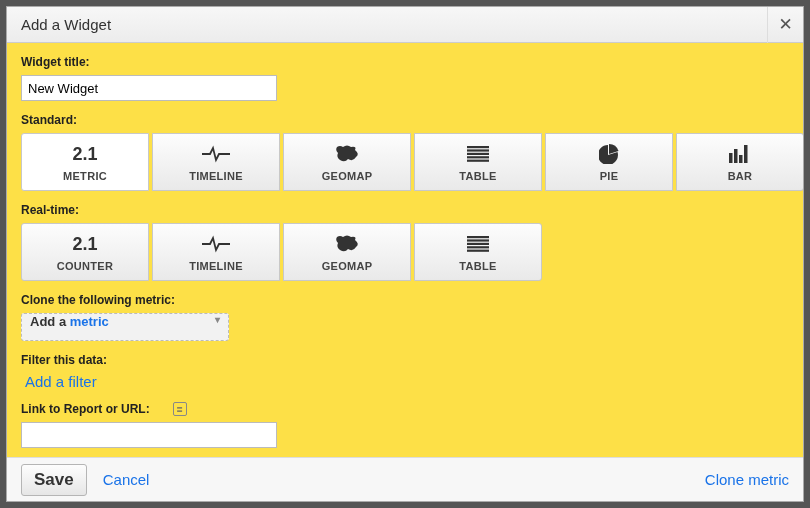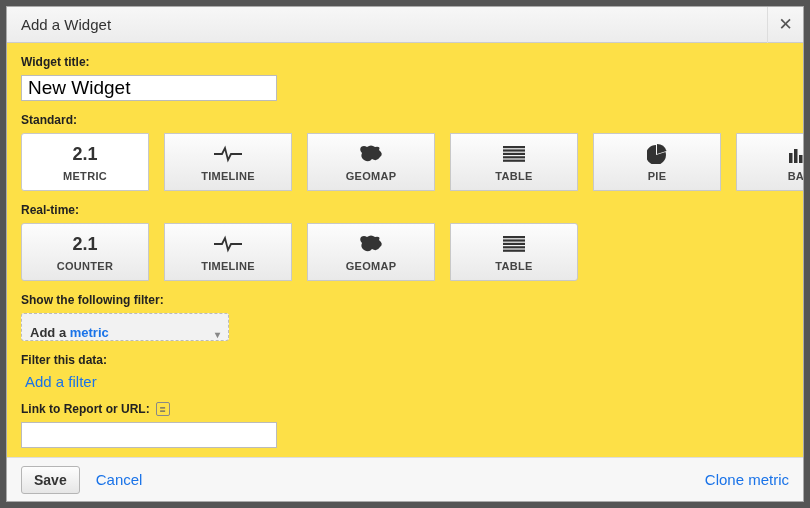--- a/index.html
+++ b/index.html
@@ -54,29 +54,29 @@
   .label {
     font-weight: bold;
     font-size: 12px;
     margin-bottom: 6px;
     color: #222;
   }
   .section {
     margin-bottom: 12px;
   }
   input.text {
-    font-size: 19px;
+    font-size: 13px;
     padding: 4px 6px;
     border: 1px solid #bbb;
     width: 256px;
     height: 26px;
   }
   .tile-row {
     display: flex;
-    gap: 16px;
+    gap: 4px;
   }
   .tile {
     flex: 0 0 128px;
     width: 128px;
     height: 58px;
     border: 1px solid #c8c8c8;
     margin-left: -1px;
     background: linear-gradient(#fdfdfd, #e9e9e9);
     display: flex;
     flex-direction: column;
@@ -106,21 +106,21 @@
     letter-spacing: 0.3px;
   }
   .two-point-one {
     font-size: 18px;
     font-weight: bold;
     color: #333;
     line-height: 1;
   }
   .metric-dd {
     display: flex;
-    align-items: flex-end;
+    align-items: flex-start;
     justify-content: space-between;
     width: 208px;
     height: 28px;
     padding: 0 8px;
     border: 1px dashed #bbb;
     background: #f2f2f2;
     border-radius: 3px;
     font-size: 13px;
     font-weight: bold;
     color: #333;
@@ -130,21 +130,21 @@
   .metric-dd .chev { color: #888; font-size: 10px; }
   .link {
     color: #1a73e8;
     font-size: 15px;
     cursor: pointer;
     margin-left: 4px;
   }
   .link-row {
     display: flex;
     align-items: center;
-    gap: 6px;
+    gap: 23px;
   }
   .link-icon {
     width: 14px; height: 14px;
     border: 1px solid #888;
     display: inline-flex;
     align-items: center;
     justify-content: center;
     font-size: 8px;
     color: #666;
     border-radius: 2px;
@@ -157,21 +157,21 @@
     display: flex;
     align-items: center;
     justify-content: space-between;
   }
   .footer-left { display: flex; align-items: center; gap: 12px; }
   .save-btn {
     background: linear-gradient(#fdfdfd, #e6e6e6);
     border: 1px solid #b5b5b5;
     border-radius: 3px;
     padding: 5px 12px;
-    font-size: 14px;
+    font-size: 17px;
     font-weight: bold;
     color: #333;
     cursor: pointer;
   }
   svg { display: block; }
 </style>
 </head>
 <body>
 
 <div class="dialog">
@@ -296,21 +296,21 @@
                 <rect x="0" y="13.6" width="22" height="2.2" fill="#333"></rect>
               </svg>
           </div>
           <div class="caption">TABLE</div>
         </div>
 
       </div>
     </div>
 
     <div class="section">
-      <div class="label">Show the following filter:</div>
+      <div class="label">Clone the following metric:</div>
       <div class="metric-dd">
         <span>
           <span>Add a </span><span class="blue">metric</span>
         </span>
         <span class="chev">▾</span>
       </div>
     </div>
 
     <div class="section">
       <div class="label">Filter this data:</div>

